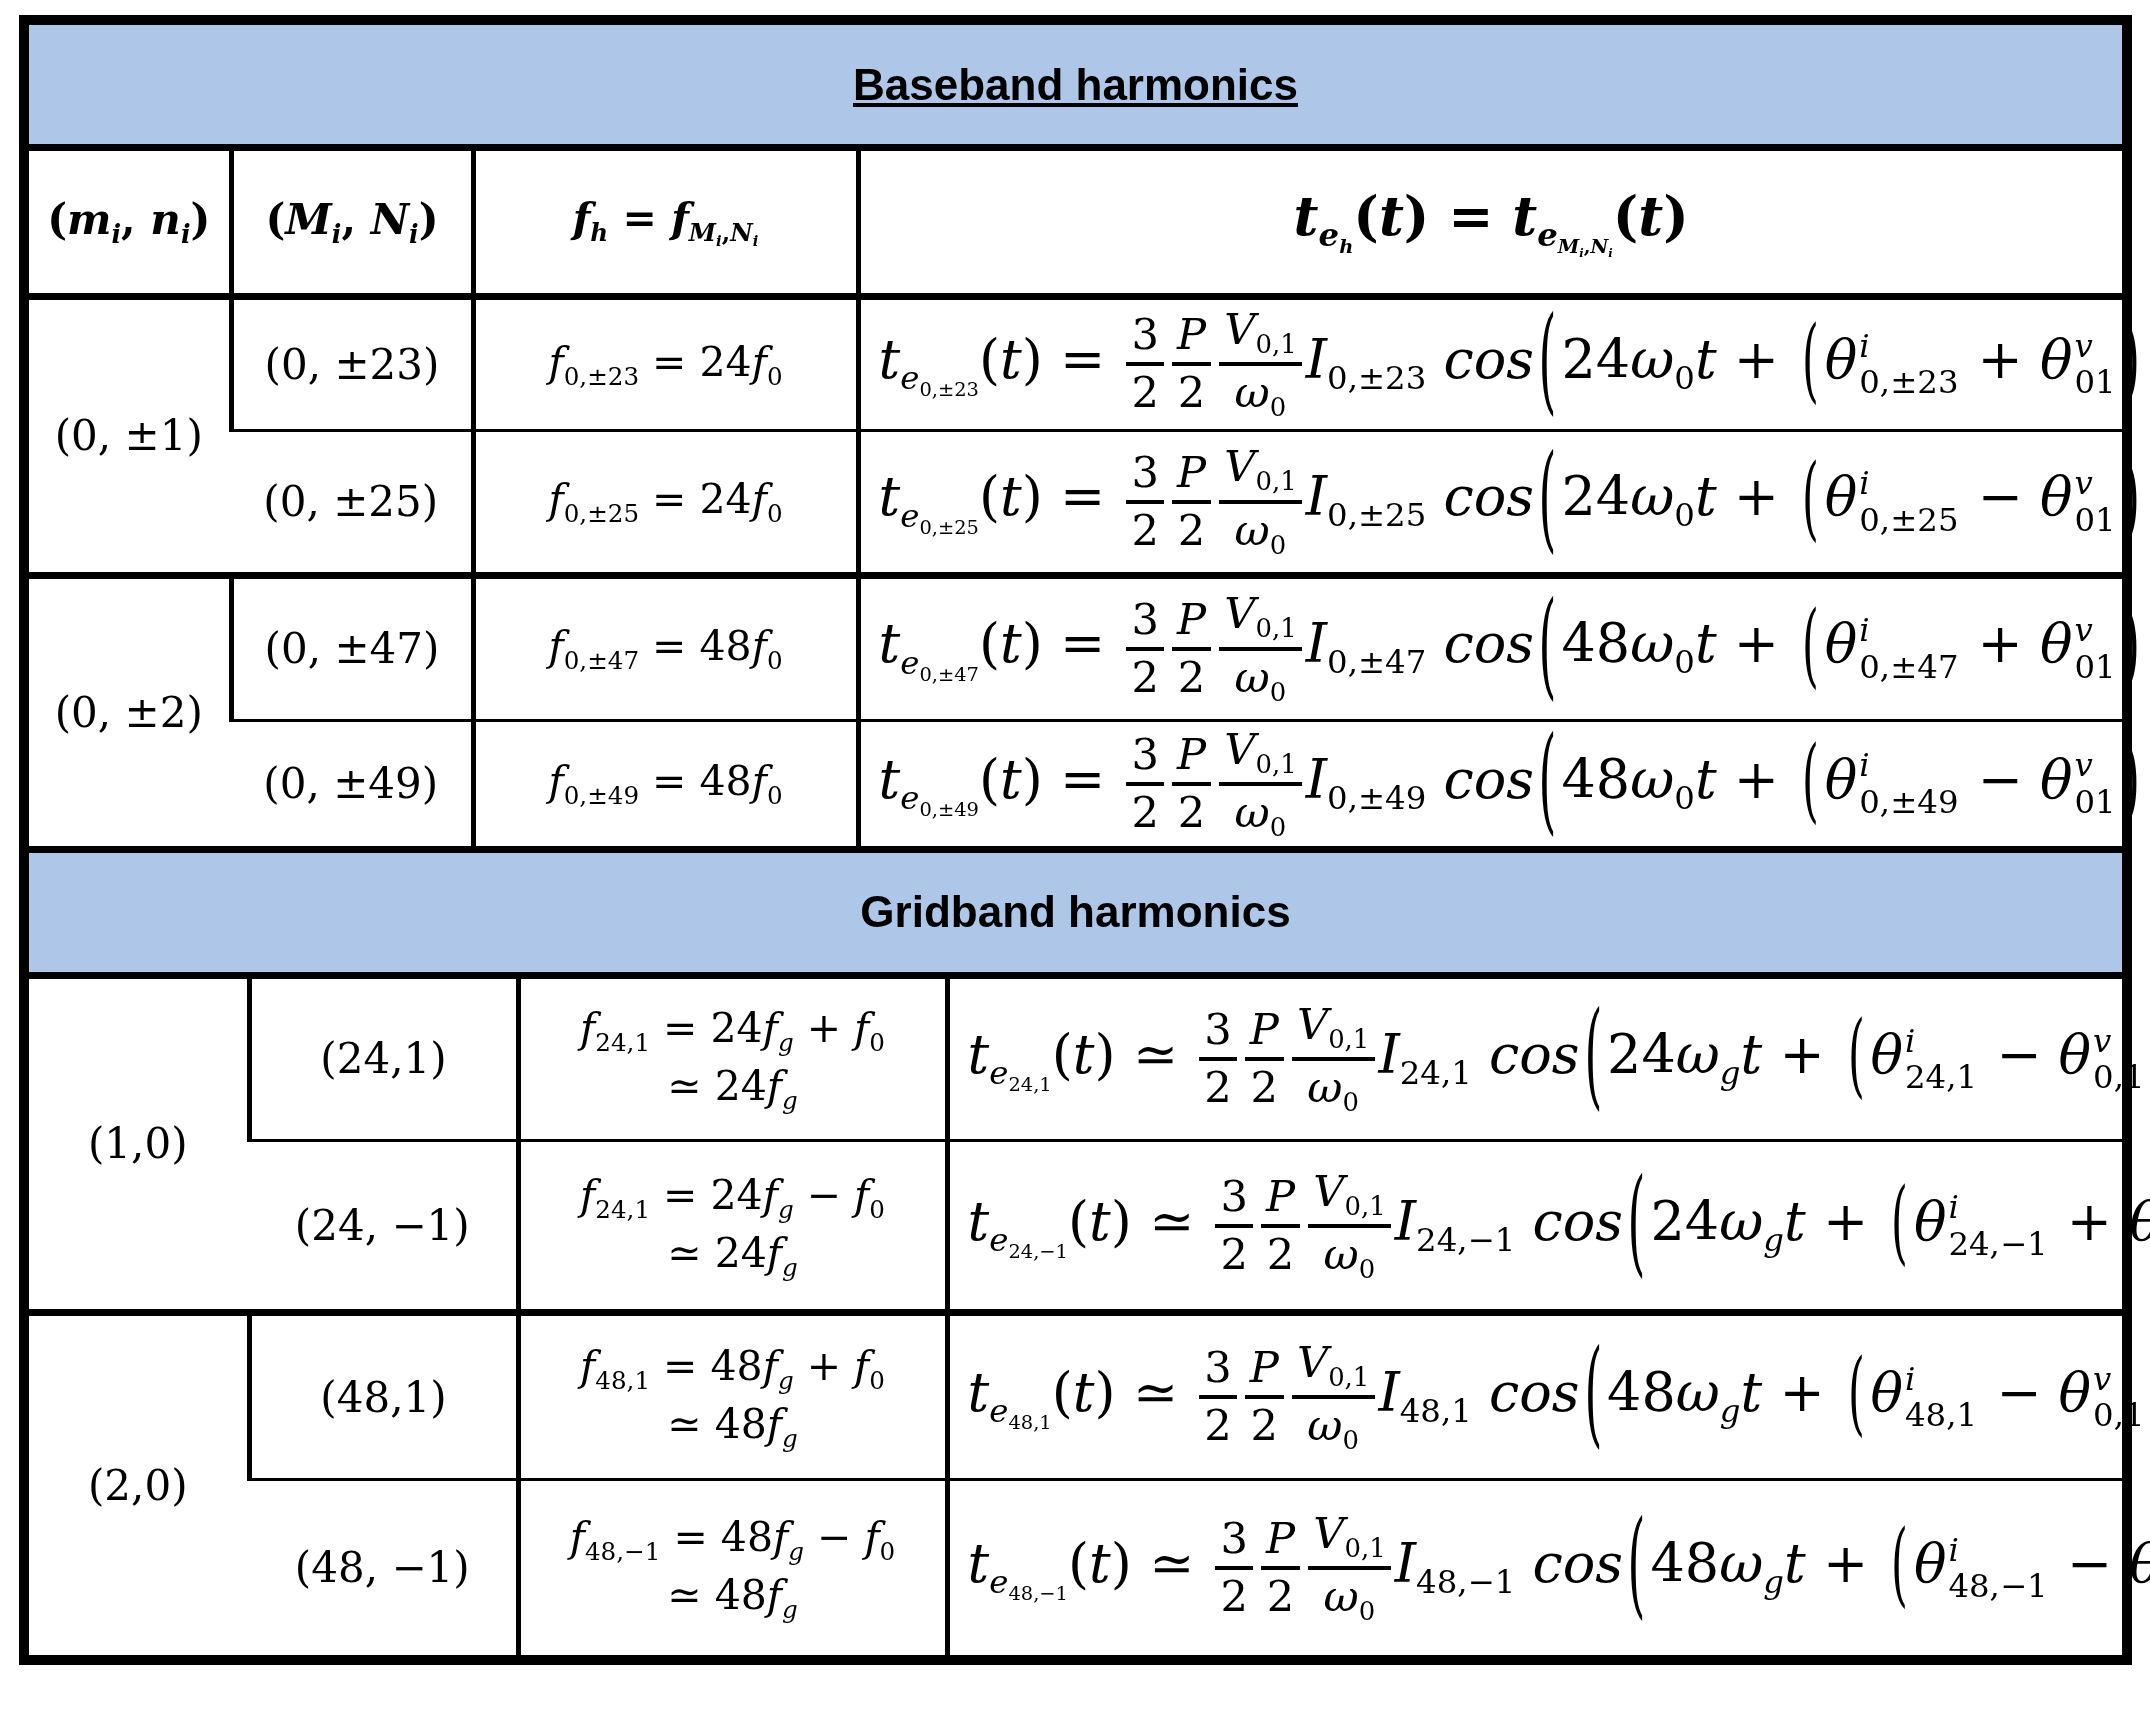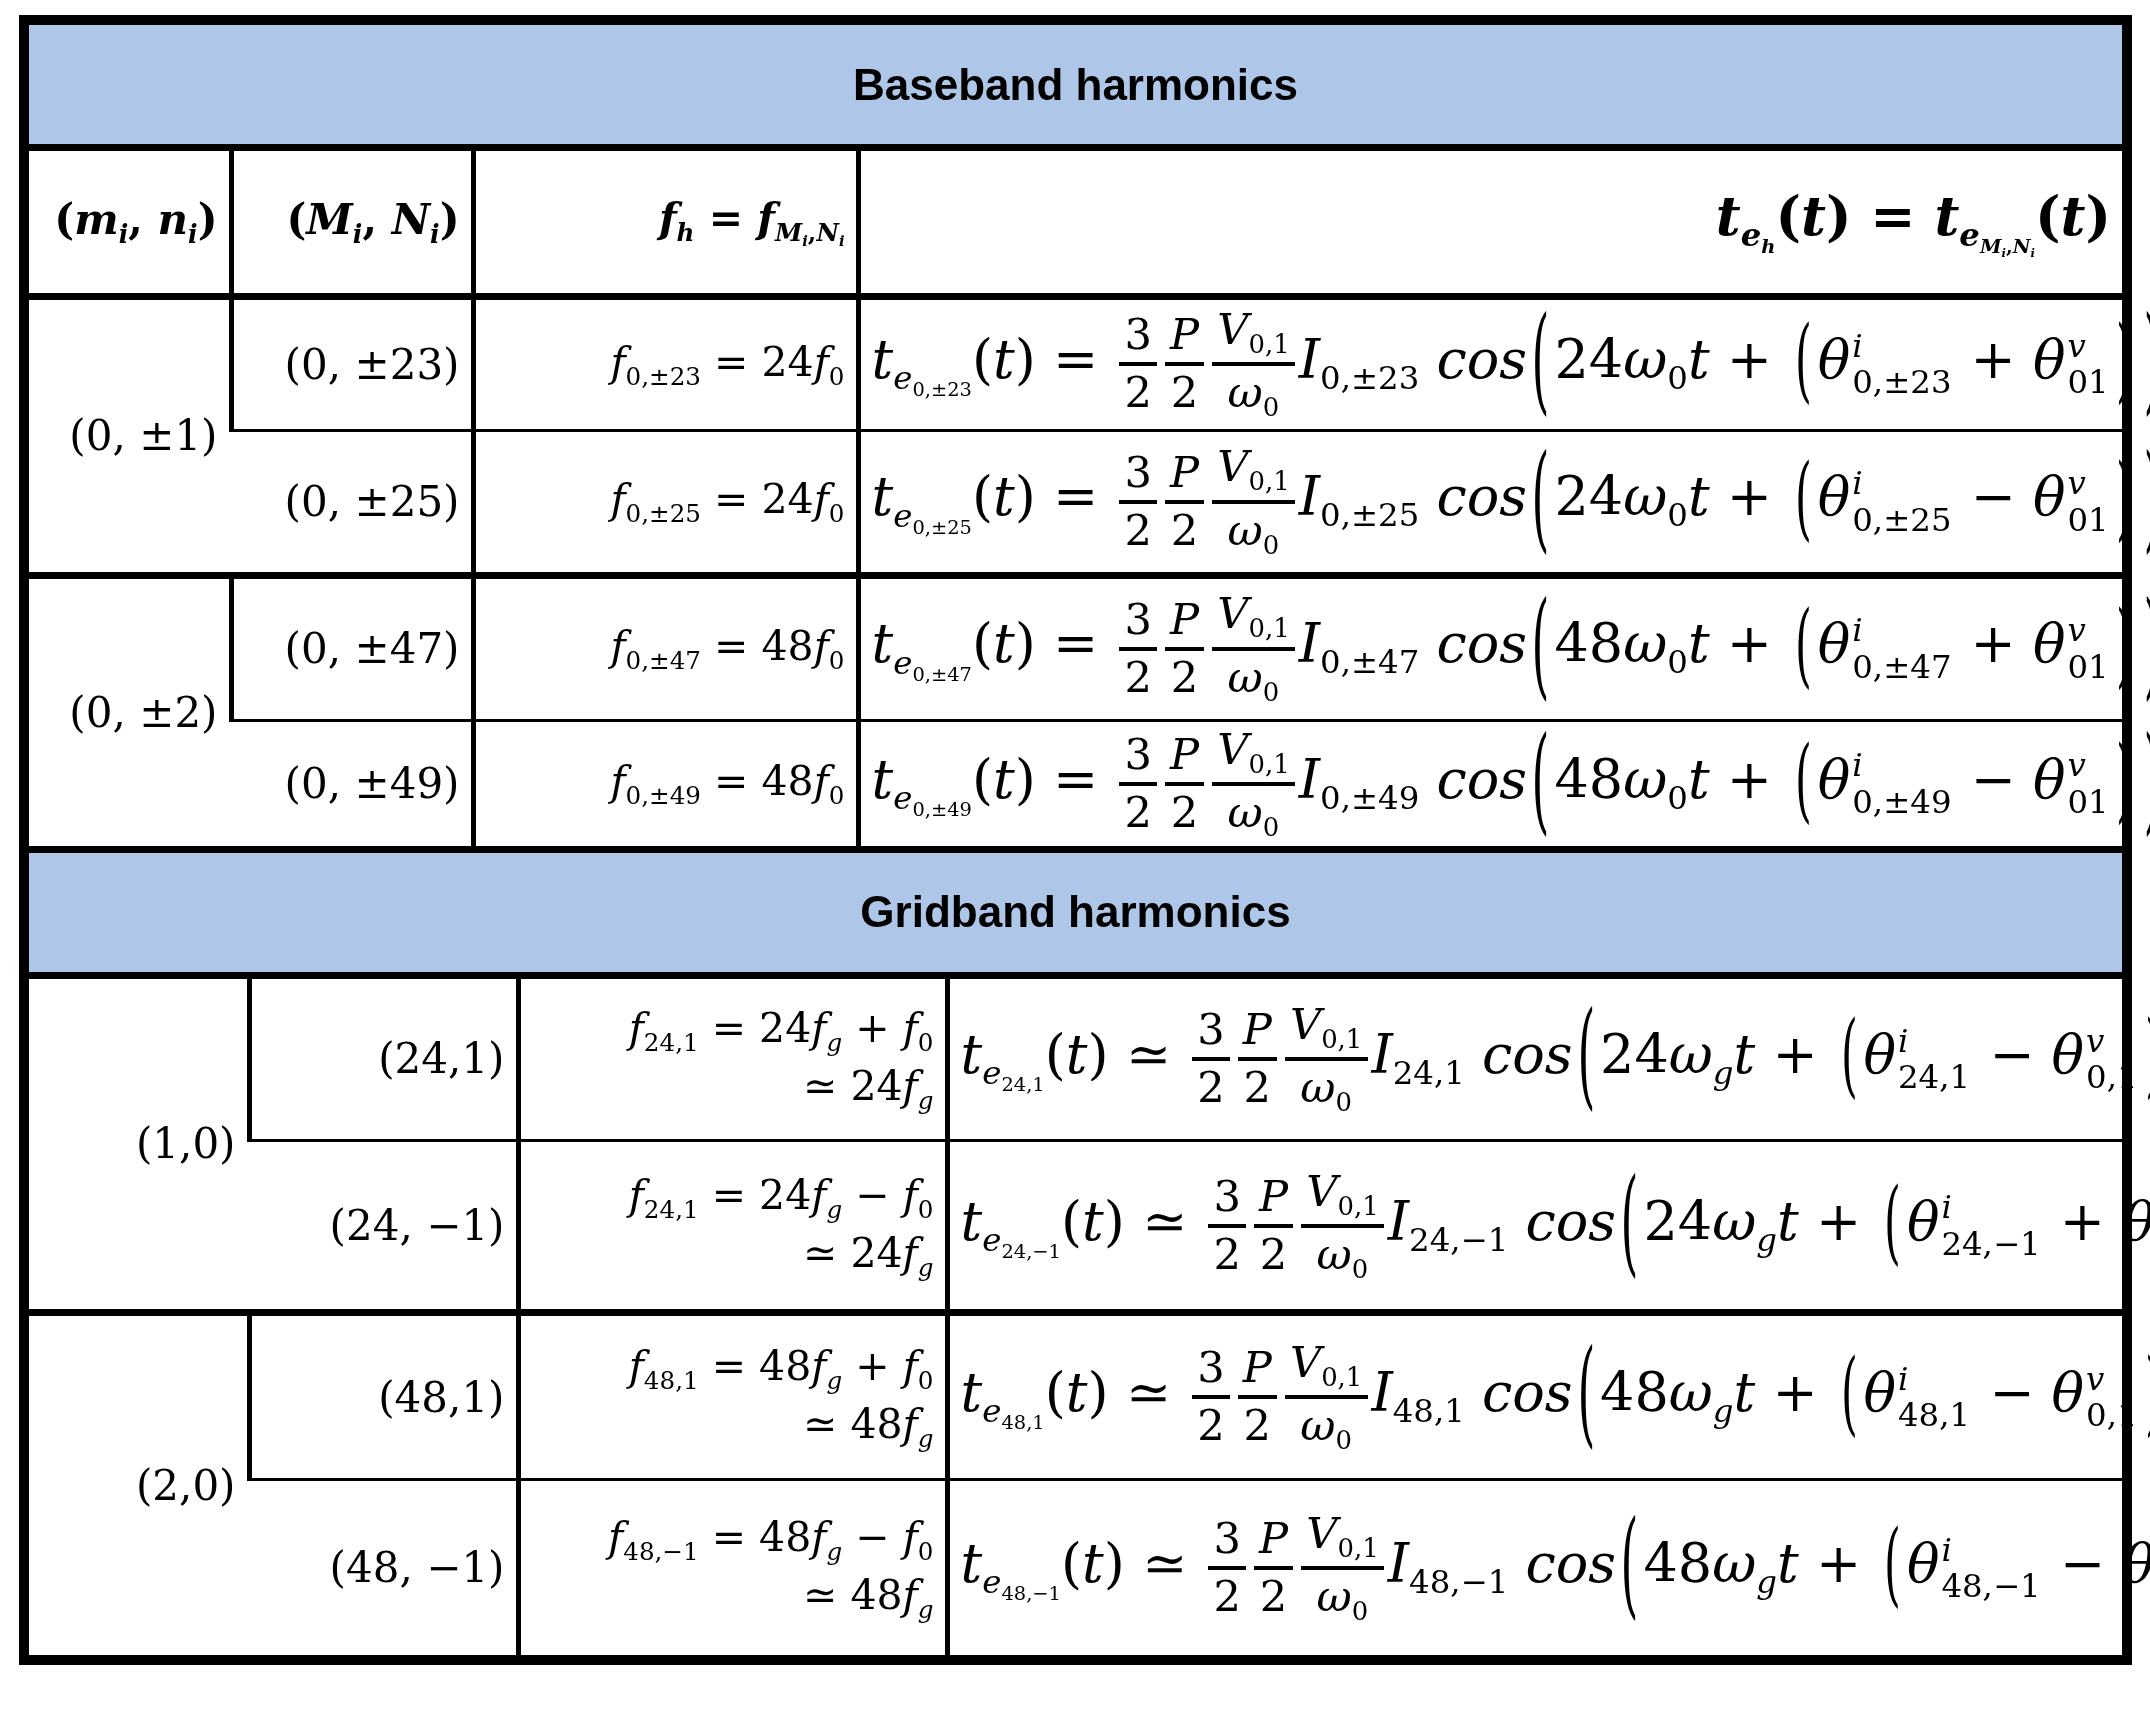--- a/index.html
+++ b/index.html
@@ -2,25 +2,25 @@
 <html style="font-size:12px"><head>
 <meta charset="utf-8">
 <style>
   html,body{margin:0;padding:0;background:#ffffff;}
   .page{position:relative;width:2151px;height:1731px;background:#fff;overflow:hidden;
         font-family:"DejaVu Serif",serif;color:#000;}
   .outer{position:absolute;left:19px;top:15px;width:2113px;box-sizing:border-box;
          border:10.5px solid #000;background:#fff;}
   .band{height:119px;background:#aec6e8;display:flex;align-items:center;justify-content:center;}
   .band-mid{border-top:7.5px solid #000;border-bottom:7.5px solid #000;text-align:center;}
-  .band-top{border-bottom:7.5px solid #000;}
+  .band-top{border-bottom:7.5px solid #000;text-decoration:underline;}
   .band .btitle{font-family:"Liberation Sans",sans-serif;font-weight:bold;font-size:44px;color:#000;}
   table.tbl{border-collapse:collapse;width:100%;table-layout:fixed;}
-  .tbl td{border:0 solid #000;border-left:5.3px solid #000;vertical-align:middle;text-align:right;
-          padding:3px 11px;overflow:visible;}
+  .tbl td{border:0 solid #000;border-left:5.3px solid #000;vertical-align:middle;text-align:center;
+          padding:3px 18px;overflow:visible;}
   .tbl td:first-child,.tbl td.noleft{border-left:0;}
   tr.bt td{border-top:7.5px solid #000;}
   tr.btthin td{border-top:3.8px solid #000;}
   
   .bb tr.hrow{height:145px;} .bb tr.r1{height:134px;} .bb tr.r2{height:145px;}
   .bb tr.r3{height:145px;} .bb tr.r4{height:102px;}
   .gb tr.r5{height:162px;} .gb tr.r6{height:172px;} .gb tr.r7{height:167px;} .gb tr.r8{height:175px;}
   
   .math{font-family:"DejaVu Serif",serif;}
   .hdr{font-weight:bold;font-size:39px;}

